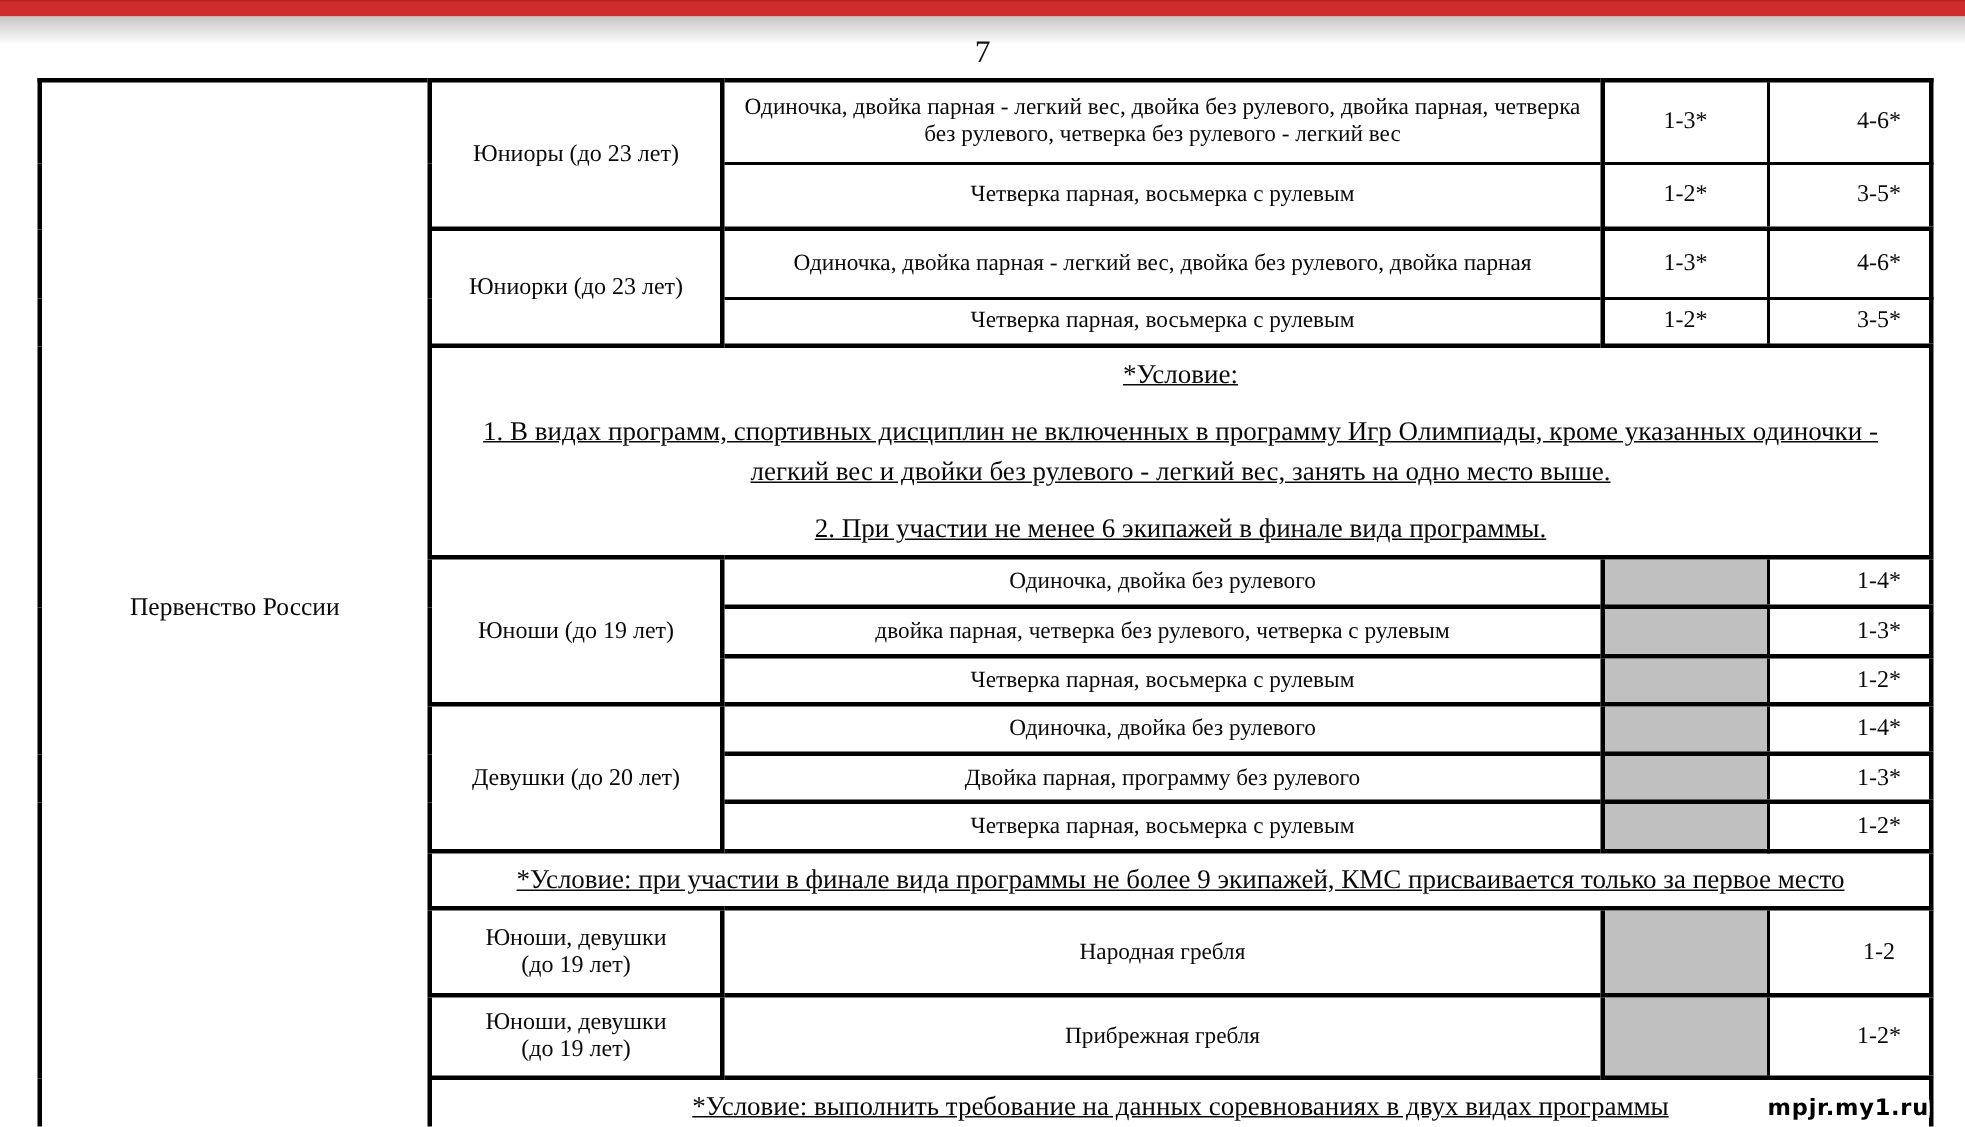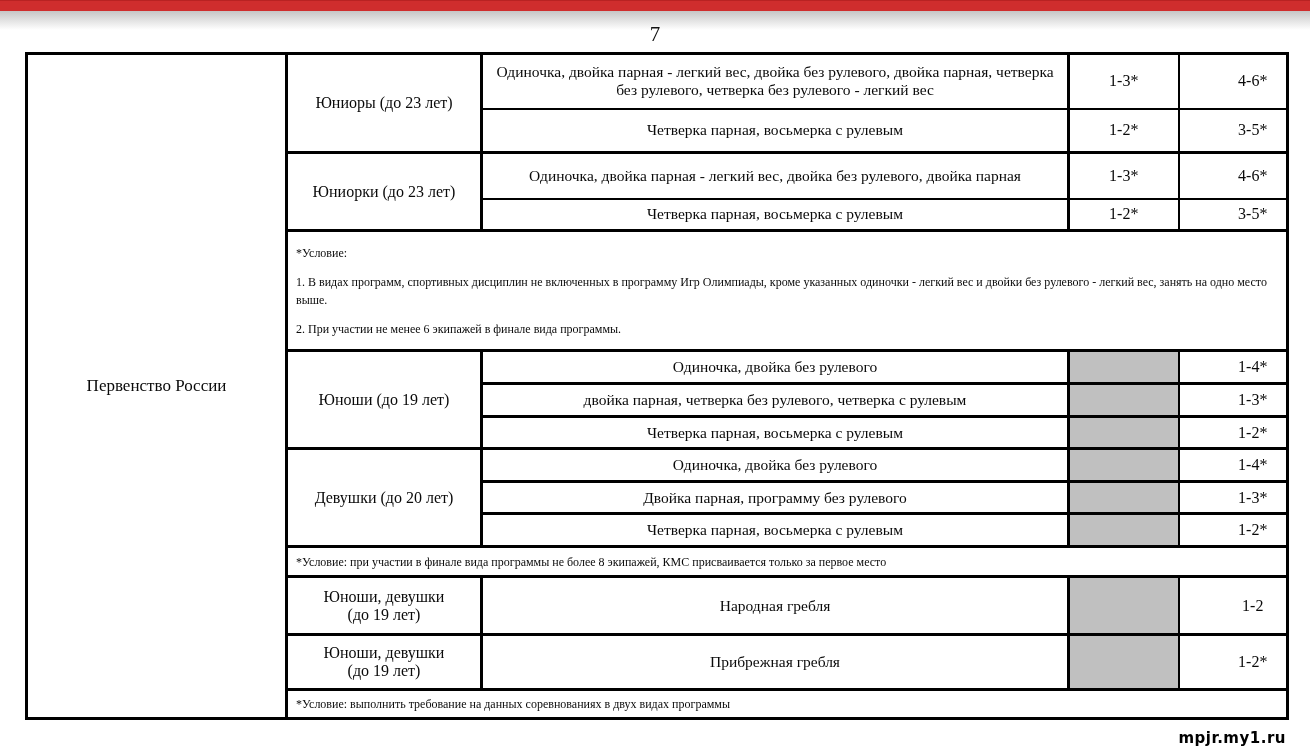--- a/index.html
+++ b/index.html
@@ -46,25 +46,26 @@
     overflow: hidden;
   }
   td.tournament { font-size: 17px; }
   td.age { font-size: 16px; white-space: pre-line; border-left-width: 3px; }
   td.boats { border-left-width: 3px; }
   td.place1 { border-left-width: 3px; font-size: 16px; }
   td.place2 { font-size: 16px; padding-left: 46px; }
   td.shaded { background: #c0c0c0; }
   tr.sep td { border-top-width: 3px; }
   td.note {
-    text-align: left;
+    text-align: center;
     border-left-width: 3px;
-    font-size: 12px;
+    font-size: 18px;
     padding: 4px 8px;
     line-height: 1.5;
+    text-decoration: underline;
   }
   td.note .note-item { margin-top: 11px; }
   .watermark {
     position: absolute; right: 24px; bottom: 4px;
     font-family: "DejaVu Sans", sans-serif;
     font-weight: bold;
     font-size: 15px;
     color: #000;
     letter-spacing: 0.5px;
     text-shadow:
@@ -151,21 +152,21 @@
       <td class="place2">1-3*</td>
     </tr>
     <tr class="sep" style="height:33px">
       <td class="boats">Четверка парная, восьмерка с рулевым</td>
       <td class="place1 shaded"></td>
       <td class="place2">1-2*</td>
     </tr>
 
     <tr class="sep" style="height:30px">
       <td class="note" colspan="4">
-        <div>*Условие: при участии в финале вида программы не более 8 экипажей, КМС присваивается только за первое место</div>
+        <div>*Условие: при участии в финале вида программы не более 9 экипажей, КМС присваивается только за первое место</div>
       </td>
     </tr>
 
     <tr class="sep" style="height:58px">
       <td class="age">Юноши, девушки
 (до 19 лет)</td>
       <td class="boats">Народная гребля</td>
       <td class="place1 shaded"></td>
       <td class="place2">1-2</td>
     </tr>

